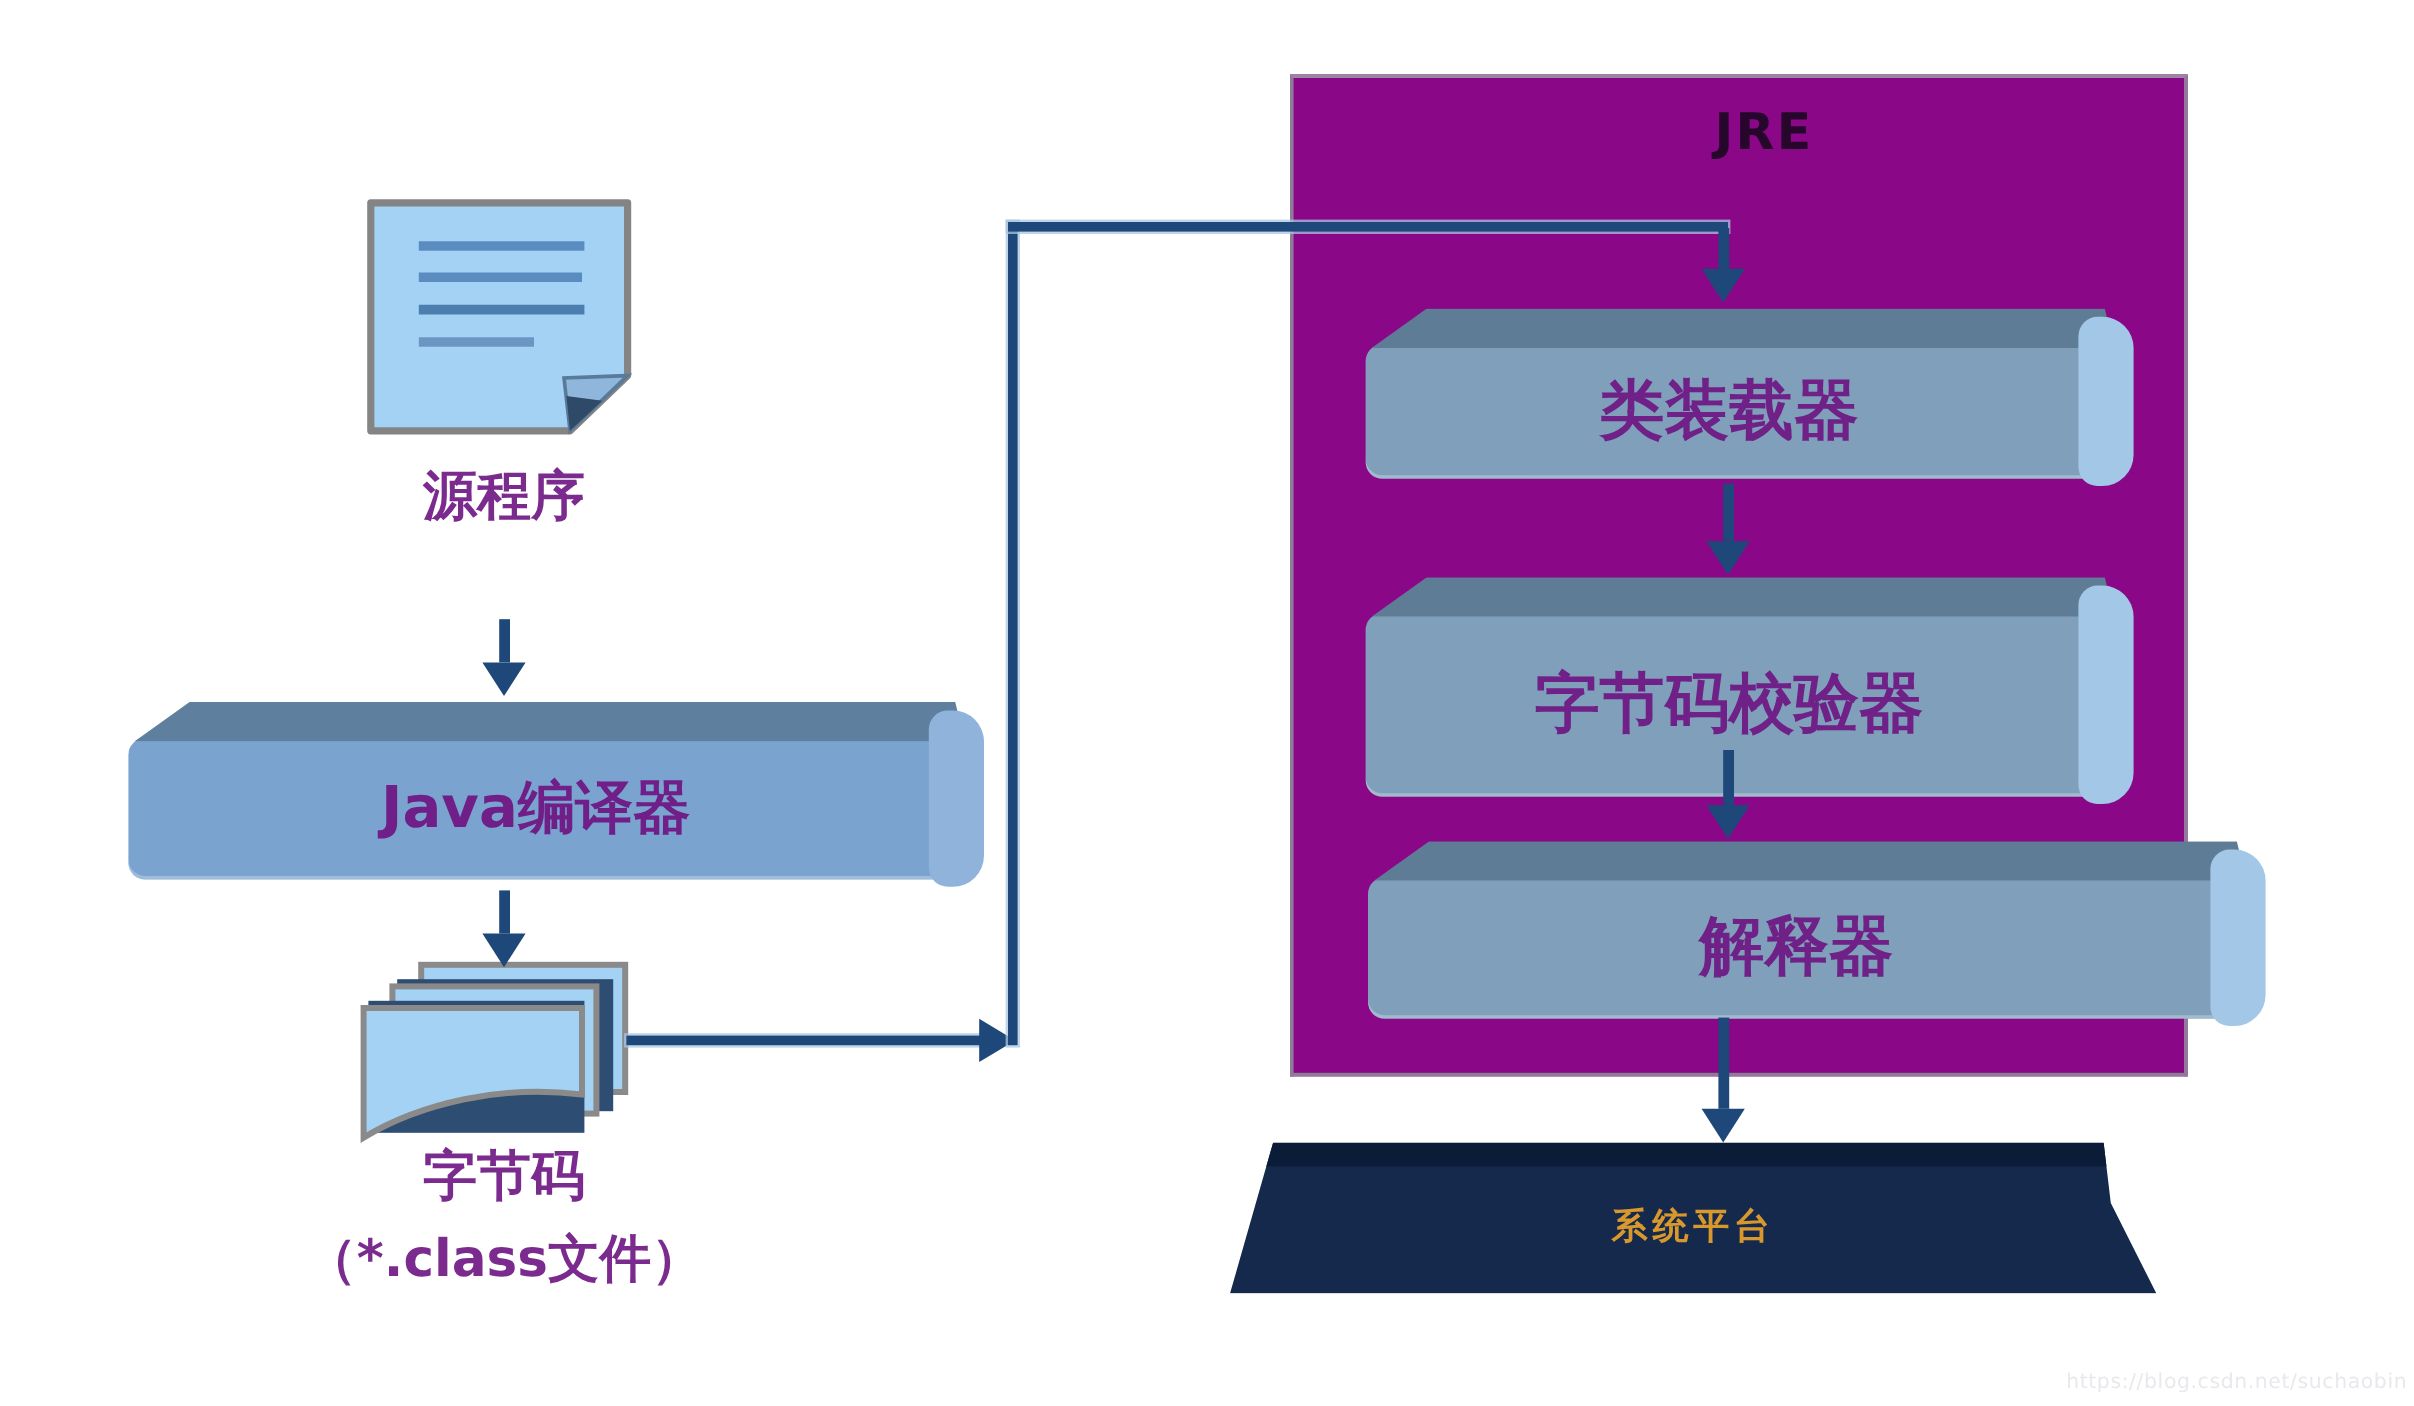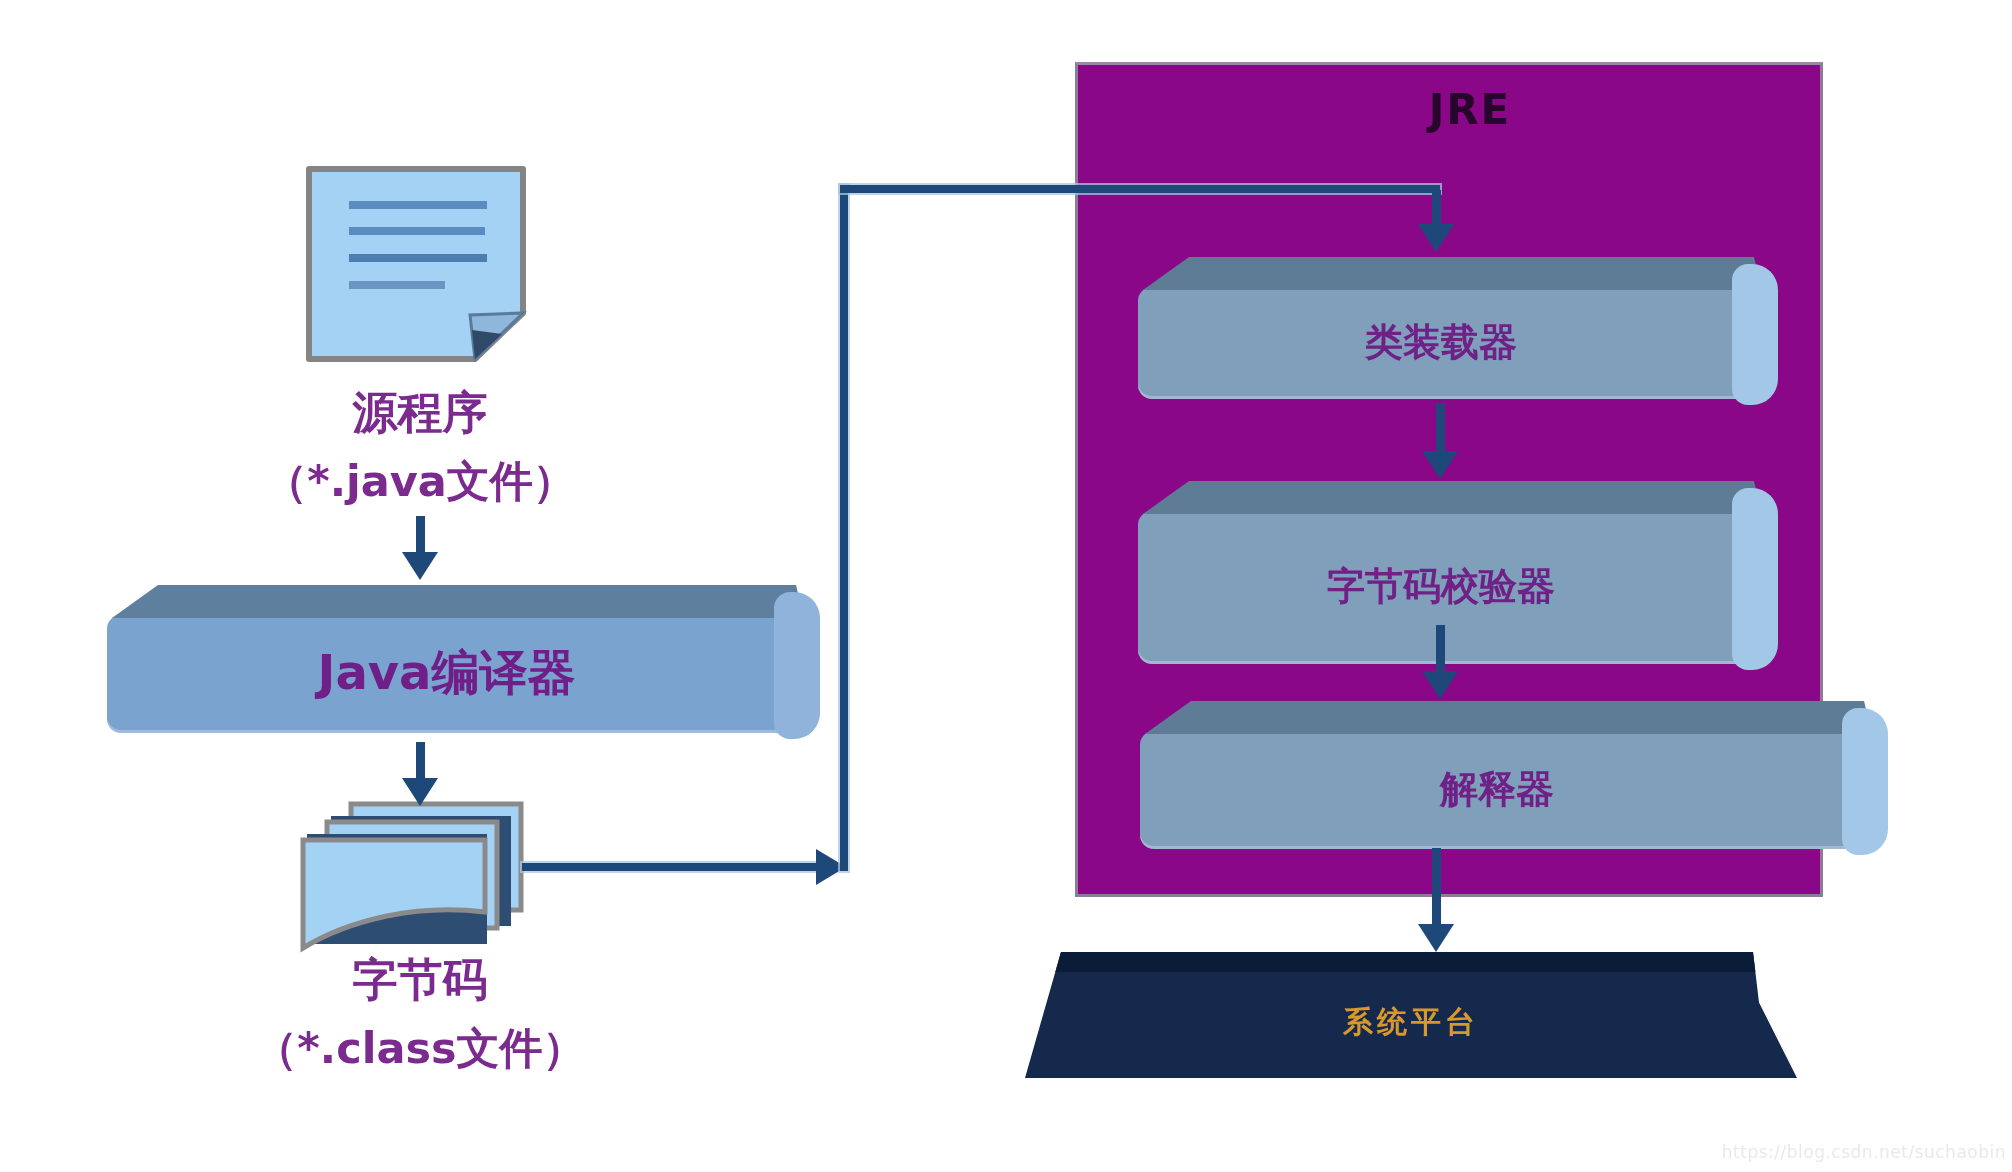--- a/index.html
+++ b/index.html
@@ -46,21 +46,21 @@
   .jre {
     position:absolute; left:1075px; top:62px; width:748px; height:835px;
     background:#8a0788; border:3px solid #8e7b96; border-top-color:#9a88a2;
     box-sizing:border-box; z-index:1;
   }
   .jre-title {
     position:absolute; top:20px; left:0; right:0; text-align:center;
     font-size:42px; font-weight:800; letter-spacing:2px; color:#26062b;padding-left:42px;
   }
   .jre .b3d { --face:#7f9fbb; --top:#5e7c96; --bevel:#a3c7e7; }
-  .jre .b3d .lbl { font-size:38px; }
+  .jre .b3d .lbl { font-size:54px; }
 
   
   .compiler { --face:#7ba3cf; --top:#5e7f9e; --bevel:#8fb3da;
               left:107px; top:585px; width:713px; height:148px; z-index:2; }
   .compiler .lbl { font-size:48px; color:#6f1f87; }
 
   .lblgrp { position:absolute; left:145px; width:550px; text-align:center;
             color:#7b2a8e; font-weight:bold; z-index:2; }
   .lblgrp .l1 { font-size:45px; margin-bottom:10px; }
   .lblgrp .l2 { font-size:43px; }
@@ -92,21 +92,20 @@
     <line x1="44" y1="40" x2="182" y2="40" stroke="#5b8cbf" stroke-width="8"></line>
     <line x1="44" y1="66" x2="180" y2="66" stroke="#5b8cbf" stroke-width="8"></line>
     <line x1="44" y1="93" x2="182" y2="93" stroke="#4d7eb0" stroke-width="8"></line>
     <line x1="44" y1="120" x2="140" y2="120" stroke="#6b96c4" stroke-width="8"></line>
     <path d="M218,148 L170,194 L165,150 Z" fill="#8fb7dc" stroke="#5a7a9a" stroke-width="3"></path>
     <path d="M197,169 L170,194 L167,165 Z" fill="#2e4a68"></path>
   </svg>
 
   <div class="lblgrp" style="top:383px;">
     <div class="l1">源程序</div>
-    <div class="l2">（*.java文件）</div>
   </div>
 
   <div class="arrow" style="left:402px; top:516px; height:64px;">
     <div class="stem"></div>
     <div class="head"></div>
   </div>
 
   <div class="b3d compiler">
     <div class="face"></div>
     <div class="top"></div>

